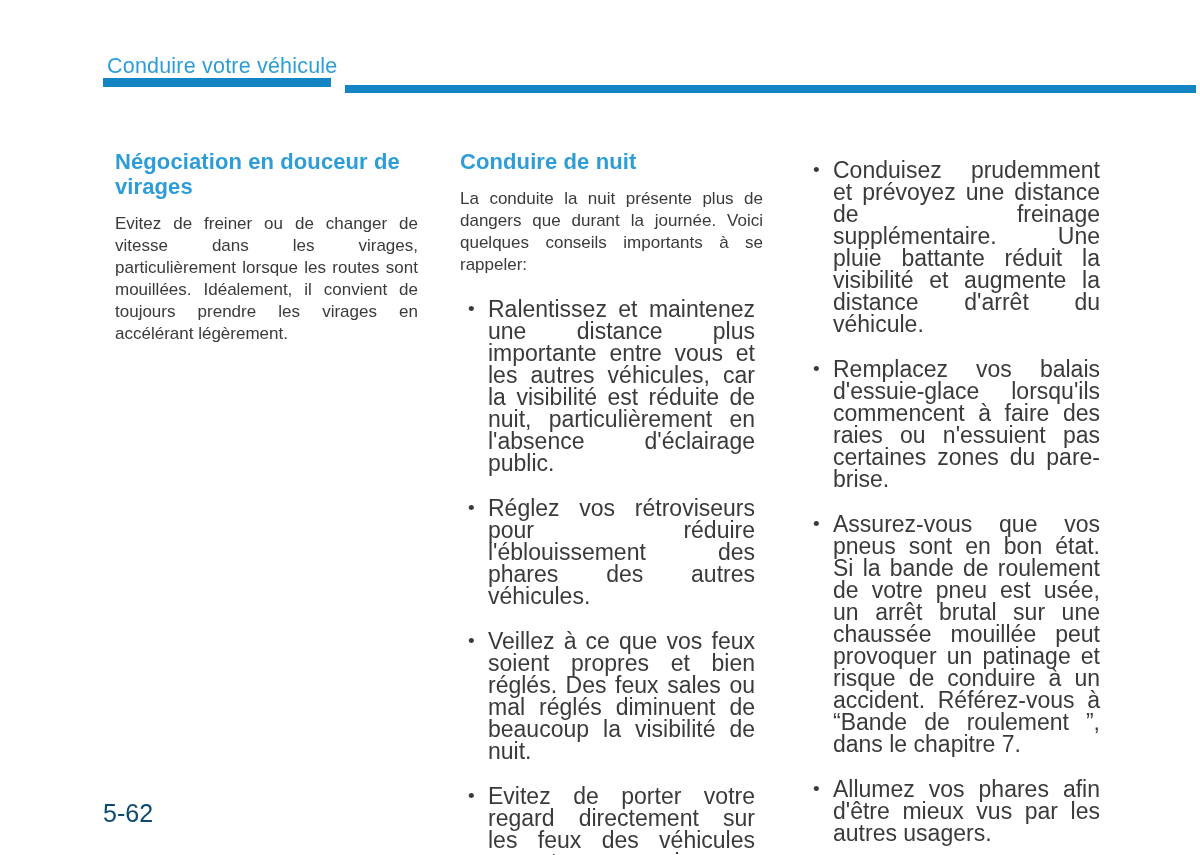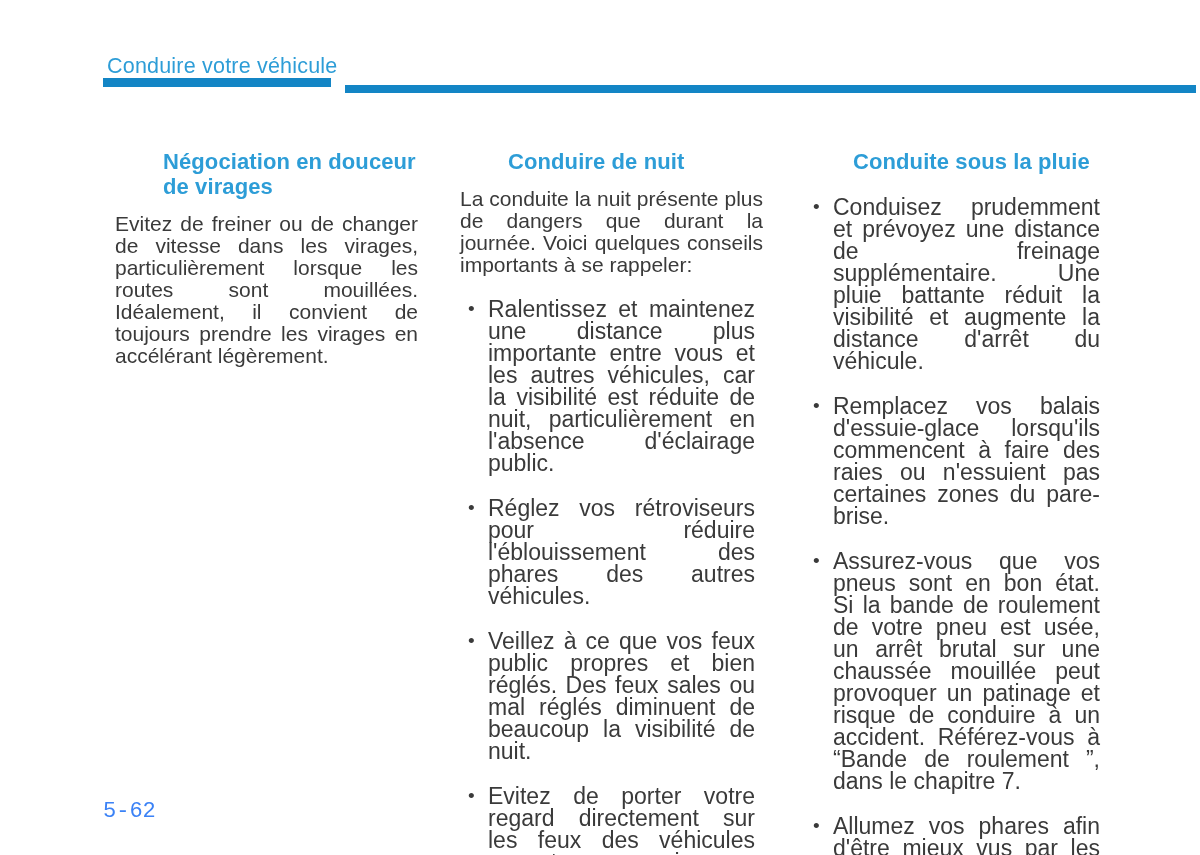--- a/index.html
+++ b/index.html
@@ -48,24 +48,23 @@
     gap: 26px;
   }
   .col { width: 322px; }
   .col-heading {
     font-size: 22px;
     line-height: 25px;
     font-weight: 700;
     color: #2d9dd7;
     margin-bottom: 6px;
     letter-spacing: 0.1px;
-    margin-left: 48px;
   }
   .body-text {
-    font-size: 21px;
+    font-size: 17px;
     line-height: 22px;
     text-align: justify;
     hyphens: auto;
     -webkit-hyphens: auto;
     margin-bottom: 6px;
   }
   .bullet-list { margin-top: 2px; }
   .bullet-item {
     display: flex;
     align-items: flex-start;
@@ -81,23 +80,22 @@
     font-size: 23px;
     line-height: 22px;
     text-align: justify;
     hyphens: auto;
     -webkit-hyphens: auto;
   }
   .page-number {
     position: absolute;
     left: 91px;
     top: 787px;
-    font-size: 22px;
-    color: #3b82f6;
-    font-family: Liberation Mono, monospace;
+    font-size: 25px;
+    color: #0c4a6e;
   }
 </style>
 </head>
 <body>
 
 <div class="page">
 
   <div class="chapter-title">Conduire votre véhicule</div>
   <div class="chapter-bar"></div>
   <div class="chapter-rule"></div>
@@ -116,31 +114,30 @@
         <div class="bullet-item">
           <span class="bullet-marker">•</span>
           <p class="bullet-text">Ralentissez et maintenez une distance plus importante entre vous et les autres véhicules, car la visibilité est réduite de nuit, particulièrement en l'absence d'éclairage public.</p>
         </div>
         <div class="bullet-item">
           <span class="bullet-marker">•</span>
           <p class="bullet-text">Réglez vos rétroviseurs pour réduire l'éblouissement des phares des autres véhicules.</p>
         </div>
         <div class="bullet-item">
           <span class="bullet-marker">•</span>
-          <p class="bullet-text">Veillez à ce que vos feux public propres et bien réglés. Des feux sales ou mal réglés diminuent de beaucoup la visibilité de nuit.</p>
+          <p class="bullet-text">Veillez à ce que vos feux soient propres et bien réglés. Des feux sales ou mal réglés diminuent de beaucoup la visibilité de nuit.</p>
         </div>
         <div class="bullet-item">
           <span class="bullet-marker">•</span>
           <p class="bullet-text">Evitez de porter votre regard directement sur les feux des véhicules venant en sens inverse. Vous risqueriez d'être momentanément aveuglé et il faudrait plusieurs secondes avant que vos yeux ne s'accommodent à nouveau à l'obscurité.</p>
         </div>
       </div>
     </div>
 
     <div class="col">
-      <div class="col-heading">Conduite sous la pluie</div>
       <div class="bullet-list">
         <div class="bullet-item">
           <span class="bullet-marker">•</span>
           <p class="bullet-text">Conduisez prudemment et prévoyez une distance de freinage supplémentaire. Une pluie battante réduit la visibilité et augmente la distance d'arrêt du véhicule.</p>
         </div>
         <div class="bullet-item">
           <span class="bullet-marker">•</span>
           <p class="bullet-text">Remplacez vos balais d'essuie-glace lorsqu'ils commencent à faire des raies ou n'essuient pas certaines zones du pare-brise.</p>
         </div>
         <div class="bullet-item">

